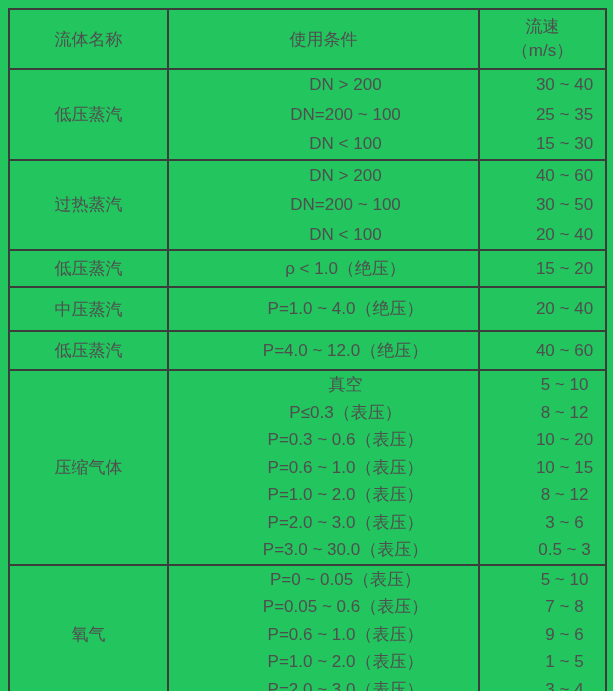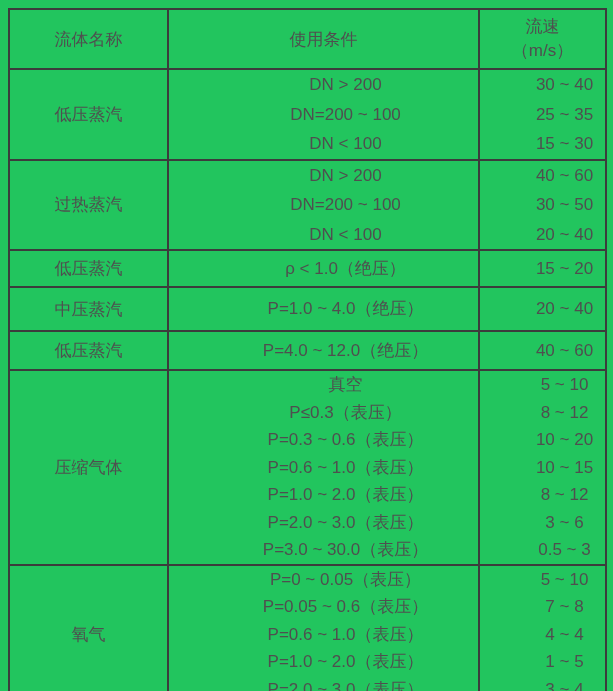--- a/index.html
+++ b/index.html
@@ -151,20 +151,20 @@
         <td>
           <div class="line">P=0 ~ 0.05（表压）</div>
           <div class="line">P=0.05 ~ 0.6（表压）</div>
           <div class="line">P=0.6 ~ 1.0（表压）</div>
           <div class="line">P=1.0 ~ 2.0（表压）</div>
           <div class="line">P=2.0 ~ 3.0（表压）</div>
         </td>
         <td>
           <div class="line">5 ~ 10</div>
           <div class="line">7 ~ 8</div>
-          <div class="line">4 ~ 4</div>
+          <div class="line">9 ~ 6</div>
           <div class="line">1 ~ 5</div>
           <div class="line">3 ~ 4</div>
         </td>
       </tr>
     </tbody>
   </table>
 </div>
 
 </body></html>

